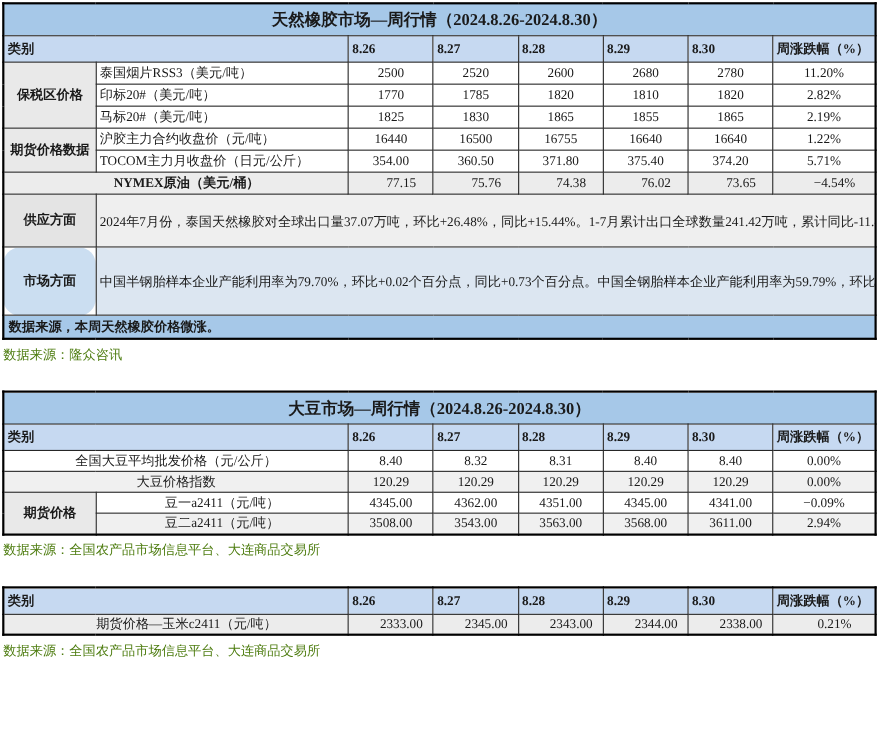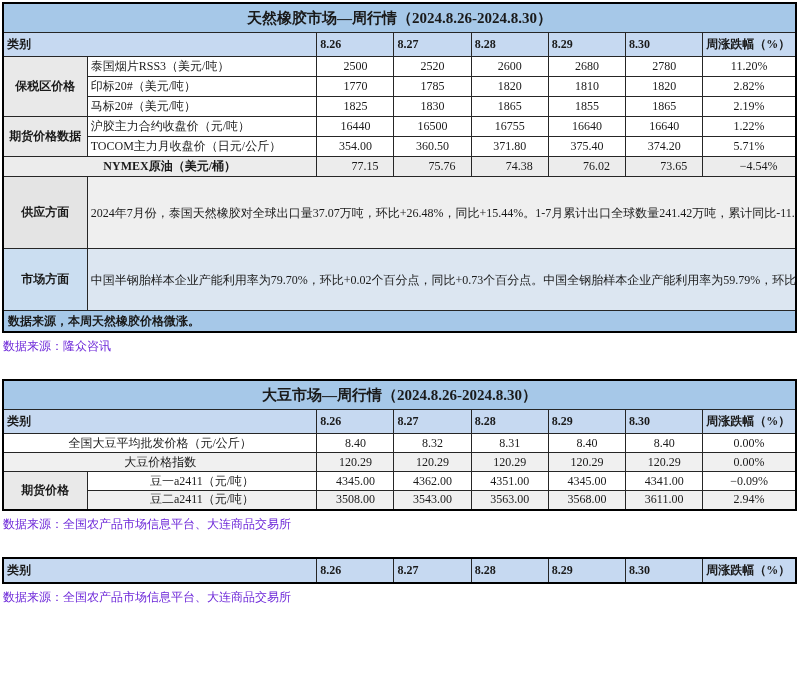--- a/index.html
+++ b/index.html
@@ -17,24 +17,24 @@
   .grp{background:var(--group_bg);font-weight:bold;text-align:center;}
   .lbl{text-align:left;margin-top:28px;}
   .blb{font-weight:normal;text-align:center;}
   .ctr{text-align:center;}
   tr.s td{background:var(--stripe_bg);}
   tr.g td{background:var(--nymex_bg);padding-left:22px;}
   tr.g td.grp{background:var(--nymex_bg);}
   .wrap{white-space:normal;line-height:1.5;padding:3px 7px;text-align:left;}
   tr.supply td.side{background:var(--supply_label_bg);font-weight:bold;text-align:center;}
   tr.supply td.wrap{background:var(--supply_bg);}
-  tr.market td.side{background:var(--market_label_bg);font-weight:bold;text-align:center;}
+  tr.market td.side{background:var(--market_label_bg);font-weight:bold;text-align:center;border-radius:15px;}
   tr.market td.wrap{background:var(--market_bg);}
   tr.note td{background:var(--note_bg);font-weight:bold;height:20px;text-align:left;padding-left:4px;}
-  .source{font-size:12px;margin:5px 0 24px 3px;color:#6d28d9;}
+  .source{font-size:12px;margin:5px 0 24px 3px;color:#4d7c0f;}
   .r1{height:20px;} .r2{height:19px;}
 </style>
 </head>
 <body>
 
 <table class="tbl">
   <colgroup>
       <col style="width:84px">
       <col style="width:229px">
       <col style="width:77px">
@@ -106,21 +106,21 @@
   </tr>
   <tr class="r1 g">
     <td colspan="2" class="grp">NYMEX原油（美元/桶）</td>
     <td class="ctr">77.15</td>
     <td class="ctr">75.76</td>
     <td class="ctr">74.38</td>
     <td class="ctr">76.02</td>
     <td class="ctr">73.65</td>
     <td class="ctr">−4.54%</td>
   </tr>
-  <tr class="supply" style="height:72px">
+  <tr class="supply" style="height:48px">
     <td class="side">供应方面</td>
     <td colspan="7" class="wrap">2024年7月份，泰国天然橡胶对全球出口量37.07万吨，环比+26.48%，同比+15.44%。1-7月累计出口全球数量241.42万吨，累计同比-11.44%。</td>
   </tr>
   <tr class="market" style="height:62px">
     <td class="side">市场方面</td>
     <td colspan="7" class="wrap">中国半钢胎样本企业产能利用率为79.70%，环比+0.02个百分点，同比+0.73个百分点。中国全钢胎样本企业产能利用率为59.79%，环比+1.83个百分点，同比-2.53个百分点。</td>
   </tr>
   <tr class="note">
     <td colspan="8">数据来源，本周天然橡胶价格微涨。</td>
   </tr>
@@ -207,15 +207,24 @@
   <tbody>
   <tr class="hdr">
     <td colspan="2">类别</td>
     <td>8.26</td>
     <td>8.27</td>
     <td>8.28</td>
     <td>8.29</td>
     <td>8.30</td>
     <td>周涨跌幅（%）</td>
   </tr>
+  <tr class="r2 g">
+    <td colspan="2" class="blb">期货价格—玉米c2411（元/吨）</td>
+    <td class="ctr">2333.00</td>
+    <td class="ctr">2345.00</td>
+    <td class="ctr">2343.00</td>
+    <td class="ctr">2344.00</td>
+    <td class="ctr">2338.00</td>
+    <td class="ctr">0.21%</td>
+  </tr>
 </tbody>
   </table>
 <div class="source">数据来源：全国农产品市场信息平台、大连商品交易所</div>
 
 </body></html>

